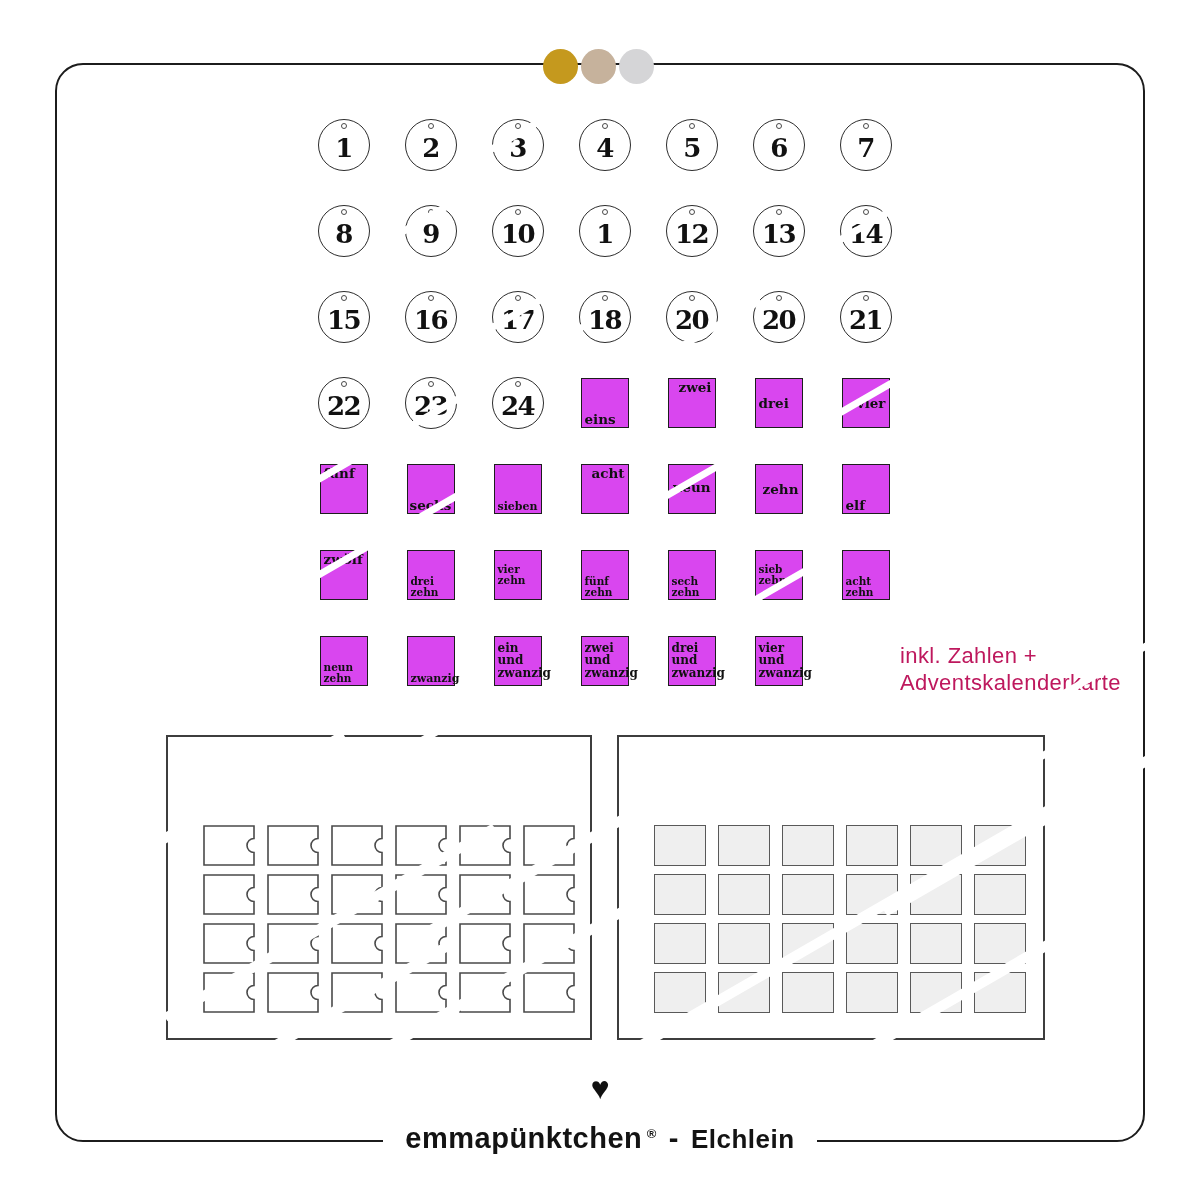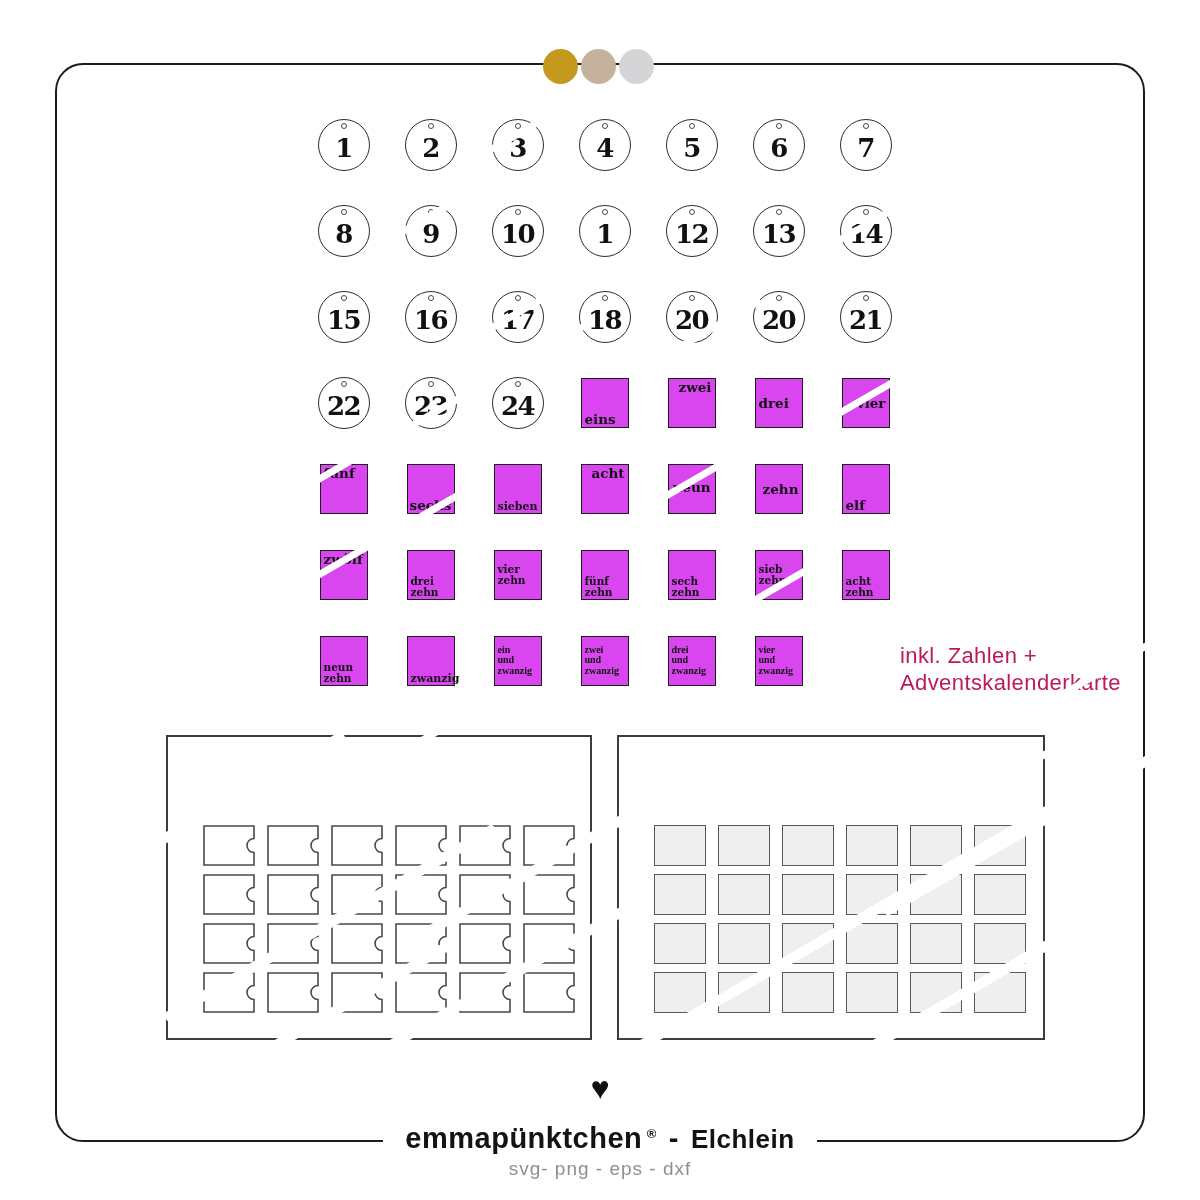--- a/index.html
+++ b/index.html
@@ -20,21 +20,21 @@
   .hole{position:absolute;top:3px;left:50%;transform:translateX(-50%);
         width:4px;height:4px;border:1.2px solid #4a4a4a;border-radius:50%;background:#fff;}
   .num{font-family:"DejaVu Serif",serif;font-weight:700;font-size:26px;letter-spacing:-1.5px;
        color:#111;margin-top:5px;}
   .wtag{position:relative;width:46px;height:48px;border:1.4px solid #1d1d1d;background:#d946ef;}
   .wt{position:absolute;font-family:"DejaVu Serif",serif;font-weight:700;color:#111;
       white-space:pre-line;line-height:1.04;}
   .l1 .wt{font-size:13.5px;}
   .l1s .wt{font-size:11px;}
   .l2 .wt{font-size:10.5px;}
-  .l3 .wt{font-size:10px;font-family:Liberation Serif, serif;}
+  .l3 .wt{font-size:12px;}
   .pos-tl .wt{top:1px;left:3px;}
   .pos-tr .wt{top:1px;right:3px;text-align:right;}
   .pos-ml .wt{top:50%;transform:translateY(-50%);left:3px;}
   .pos-mr .wt{top:50%;transform:translateY(-50%);right:3px;text-align:right;}
   .pos-mc .wt{top:45%;left:50%;transform:translate(-50%,-50%);}
   .pos-bl .wt{bottom:1px;left:3px;}
   .pos-br .wt{bottom:1px;right:3px;text-align:right;}
   .pos-bc .wt{bottom:1px;left:50%;transform:translateX(-50%);}
   
   .note{position:absolute;left:900px;top:642px;z-index:2;color:#be185d;
@@ -496,15 +496,14 @@
 
   <div class="brand-row">
     <span class="brand-inner">
       <span class="brand-name">emmapünktchen</span>
       <span class="brand-reg">®</span>
       <span class="brand-sep">-</span>
       <span class="brand-product">Elchlein</span>
     </span>
   </div>
 
-  <div class="formats">svg- png - eps - dxf</div>
 
 </div>
 
 </body></html>

